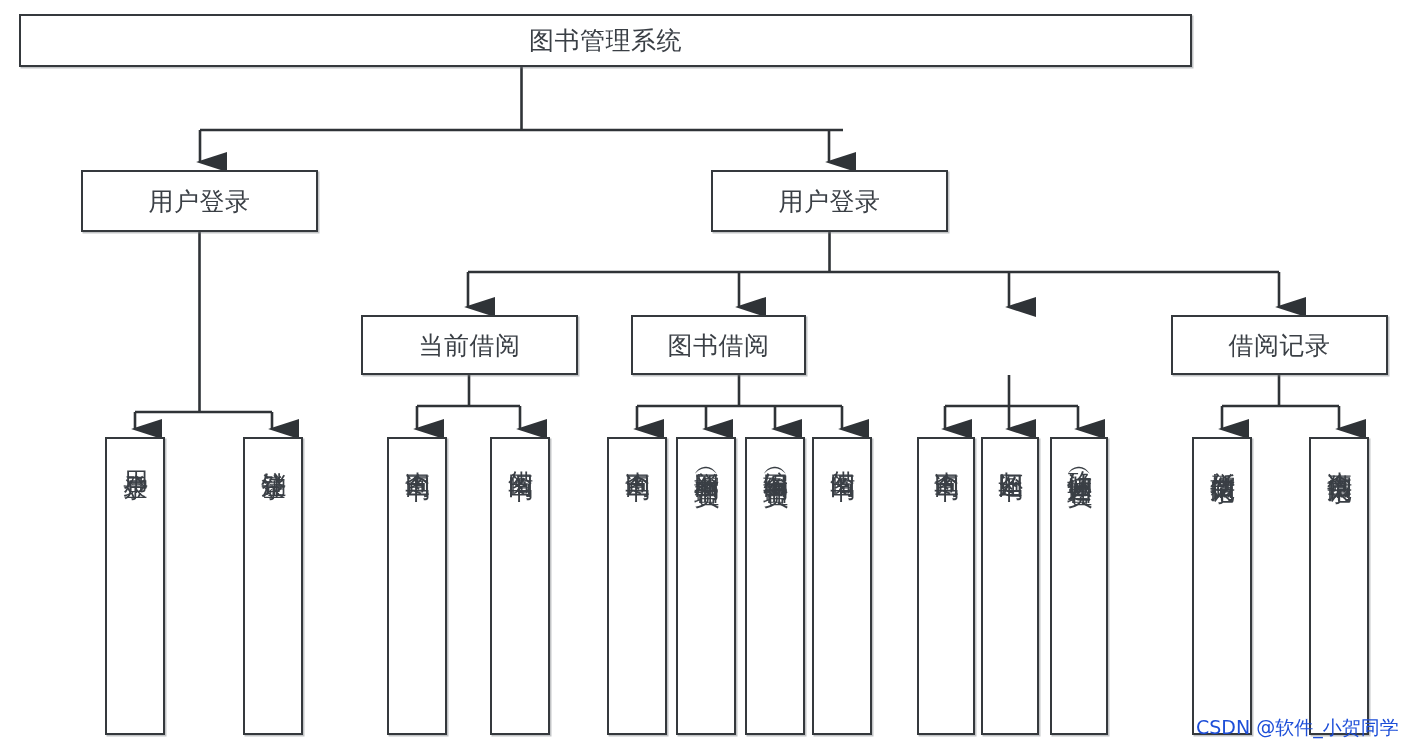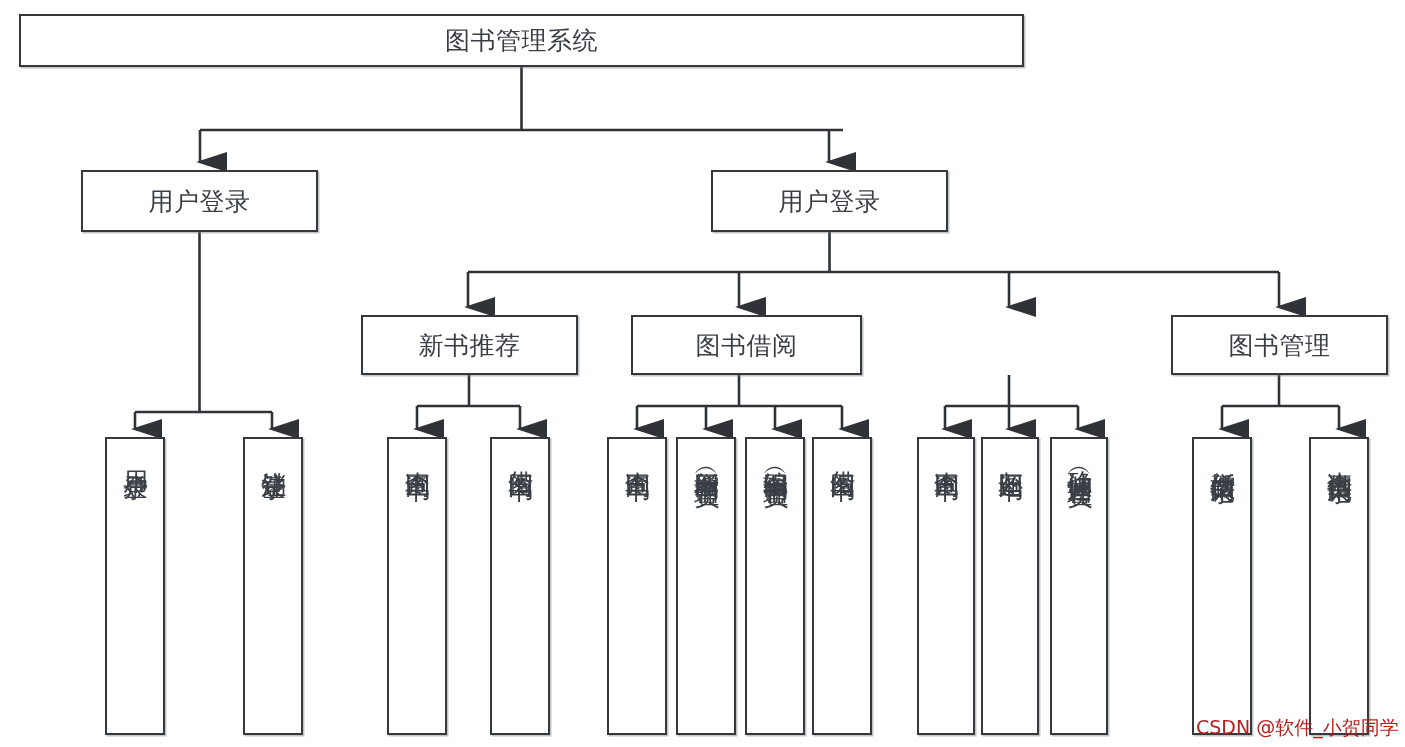--- a/index.html
+++ b/index.html
@@ -60,21 +60,21 @@
     text-orientation: upright;
     font-size: 25px;
     line-height: 1.05;
     letter-spacing: 2px;
     white-space: pre;
     height: auto;
     max-height: 100%;
   }
   .watermark {
     position: absolute;
-    color: #b91c1c;
+    color: #1d4ed8;
     font-size: 19px;
     white-space: nowrap;
     font-family: "DejaVu Sans", "Liberation Sans", sans-serif;
   }
 </style>
 </head>
 <body>
 
 <div id="diagram-root">
 
@@ -121,39 +121,39 @@
       <path d="M 1009 406 L 1009 429" marker-end="url(#arrow)"></path>
       <path d="M 1078 406 L 1078 429" marker-end="url(#arrow)"></path>
 
       <path d="M 1279 375 L 1279 406"></path>
       <path d="M 1222 406 L 1339 406"></path>
       <path d="M 1222 406 L 1222 429" marker-end="url(#arrow)"></path>
       <path d="M 1339 406 L 1339 429" marker-end="url(#arrow)"></path>
     </g>
   </svg>
 
-  <div class="node h root" style="left:19px; top:14px; width:1005px; height:53px;">
+  <div class="node h root" style="left:19px; top:14px; width:1173px; height:53px;">
     <span class="label">图书管理系统</span>
   </div>
 
   <div class="node h" style="left:81px; top:170px; width:237px; height:62px;">
     <span class="label">用户登录</span>
   </div>
   <div class="node h" style="left:711px; top:170px; width:237px; height:62px;">
     <span class="label">用户登录</span>
   </div>
 
   <div class="node h" style="left:361px; top:315px; width:217px; height:60px;">
-    <span class="label">新书推荐</span>
-  </div>
-  <div class="node h" style="left:631px; top:315px; width:231px; height:60px;">
+    <span class="label">当前借阅</span>
+  </div>
+  <div class="node h" style="left:631px; top:315px; width:175px; height:60px;">
     <span class="label">图书借阅</span>
   </div>
   <div class="node h" style="left:1171px; top:315px; width:217px; height:60px;">
-    <span class="label">图书管理</span>
+    <span class="label">借阅记录</span>
   </div>
 
   <div class="node v" style="left:105px; top:437px; width:60px; height:298px;">
     <span class="label">用户登录</span>
   </div>
   <div class="node v" style="left:243px; top:437px; width:60px; height:298px;">
     <span class="label">注销登录</span>
   </div>
 
   <div class="node v" style="left:387px; top:437px; width:60px; height:298px;">

